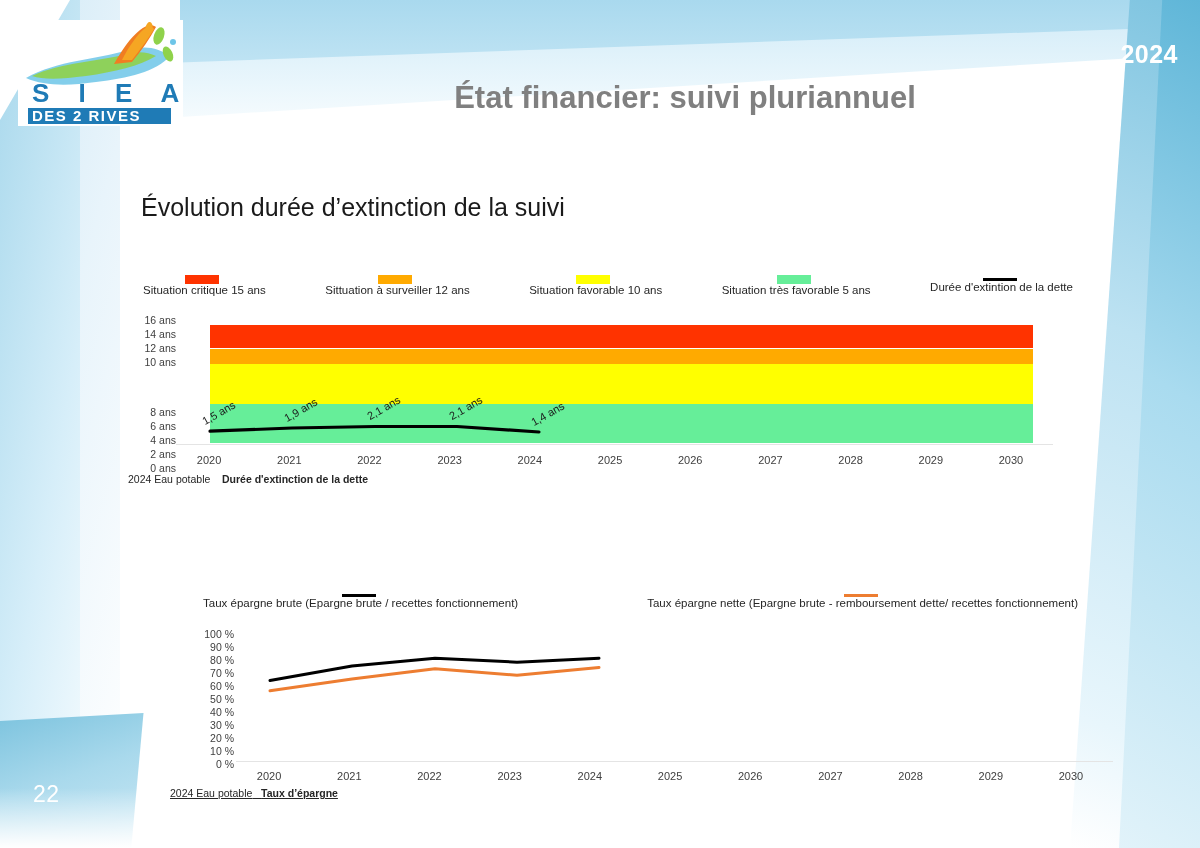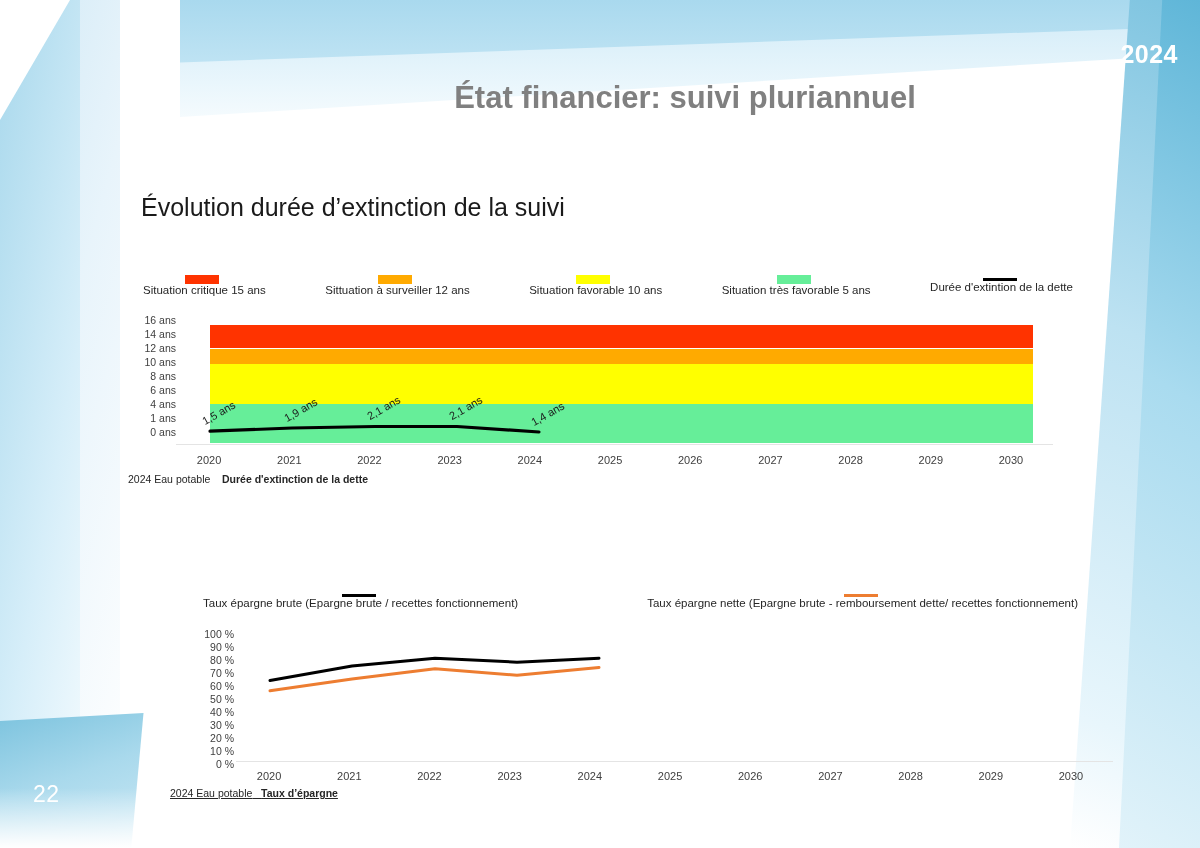--- a/index.html
+++ b/index.html
@@ -123,20 +123,36 @@
   <div class="bg-topright2"></div>
   <div class="bg-rightband"></div>
   <div class="bg-rightband2"></div>
   <div class="corner-tl"></div>
   <div class="bg-bottomleft"></div>
   <div class="bg-bottomfade"></div>
 
   <div class="year-badge">2024</div>
   <div class="page-number">22</div>
 
+  <div class="logo">
+    <svg width="165" height="106" viewBox="0 0 165 106">
+      <rect x="0" y="0" width="165" height="106" fill="#ffffff"></rect>
+      <path d="M8 58 C40 40, 78 40, 110 30 C128 25, 140 28, 152 36 C138 52, 110 58, 78 62 C50 66, 26 66, 8 58 Z" fill="#6dc5e8" opacity="0.85"></path>
+      <path d="M14 56 C44 42, 80 42, 108 34 C120 31, 130 32, 138 36 C122 46, 96 52, 68 56 C44 59, 26 60, 14 56 Z" fill="#8fd24b" opacity="0.9"></path>
+      <path d="M96 44 C104 30, 112 18, 122 10 C128 5, 134 4, 138 7 C132 18, 124 30, 114 42 Z" fill="#f07d22"></path>
+      <path d="M104 40 C110 28, 118 16, 126 9 C130 6, 134 6, 136 9 C130 19, 122 30, 114 40 Z" fill="#f5a623"></path>
+      <ellipse cx="141" cy="16" rx="5" ry="9" transform="rotate(20 141 16)" fill="#8fd24b"></ellipse>
+      <ellipse cx="150" cy="34" rx="4.5" ry="8" transform="rotate(-25 150 34)" fill="#8fd24b"></ellipse>
+      <ellipse cx="131" cy="8" rx="3.5" ry="6" transform="rotate(10 131 8)" fill="#f5a623"></ellipse>
+      <circle cx="155" cy="22" r="3" fill="#6dc5e8"></circle>
+      <text x="14" y="82" font-family="'Liberation Sans',sans-serif" font-size="26" font-weight="bold" fill="#1f7bb6" letter-spacing="11">S I E A</text>
+      <rect x="10" y="88" width="143" height="16" fill="#1f7bb6"></rect>
+      <text x="14" y="101" font-family="'Liberation Sans',sans-serif" font-size="15" font-weight="bold" fill="#ffffff" letter-spacing="1.5">DES 2 RIVES</text>
+    </svg>
+  </div>
 
   <div class="slide-title">État financier: suivi pluriannuel</div>
 
   <div class="h-chart1">Évolution durée d’extinction de la suivi</div>
 
   <div class="legend" style="left:143px;top:275px;width:930px;justify-content:space-between;">
     <div class="legend-item">
       <span class="legend-swatch" style="background:#FF3300;"></span>
       <span>Situation critique 15 ans</span>
     </div>
@@ -156,24 +172,24 @@
       <span class="legend-line" style="background:#000000;"></span>
       <span>Durée d'extintion de la dette</span>
     </div>
   </div>
 
   <div class="ylabels" style="left:128px;top:315px;width:48px;">
     <div style="height:14px;">16 ans</div>
     <div style="height:14px;">14 ans</div>
     <div style="height:14px;">12 ans</div>
     <div style="height:14px;">10 ans</div>
-    <div style="height:14px;">8 ans</div>
+    <div style="height:14px;margin-top:36px;">8 ans</div>
     <div style="height:14px;">6 ans</div>
     <div style="height:14px;">4 ans</div>
-    <div style="height:14px;">1 ans</div>
+    <div style="height:14px;">2 ans</div>
     <div style="height:14px;">0 ans</div>
   </div>
 
   <div id="chart1">
 
     <div class="band" style="top:7.9px;height:23.6px;background:#FF3300;"></div>
     <div class="band" style="top:31.5px;height:15.8px;background:#FFAA00;"></div>
     <div class="band" style="top:47.3px;height:39.4px;background:#FFFF00;"></div>
     <div class="band" style="top:86.7px;height:39.4px;background:#66EE99;"></div>
 

